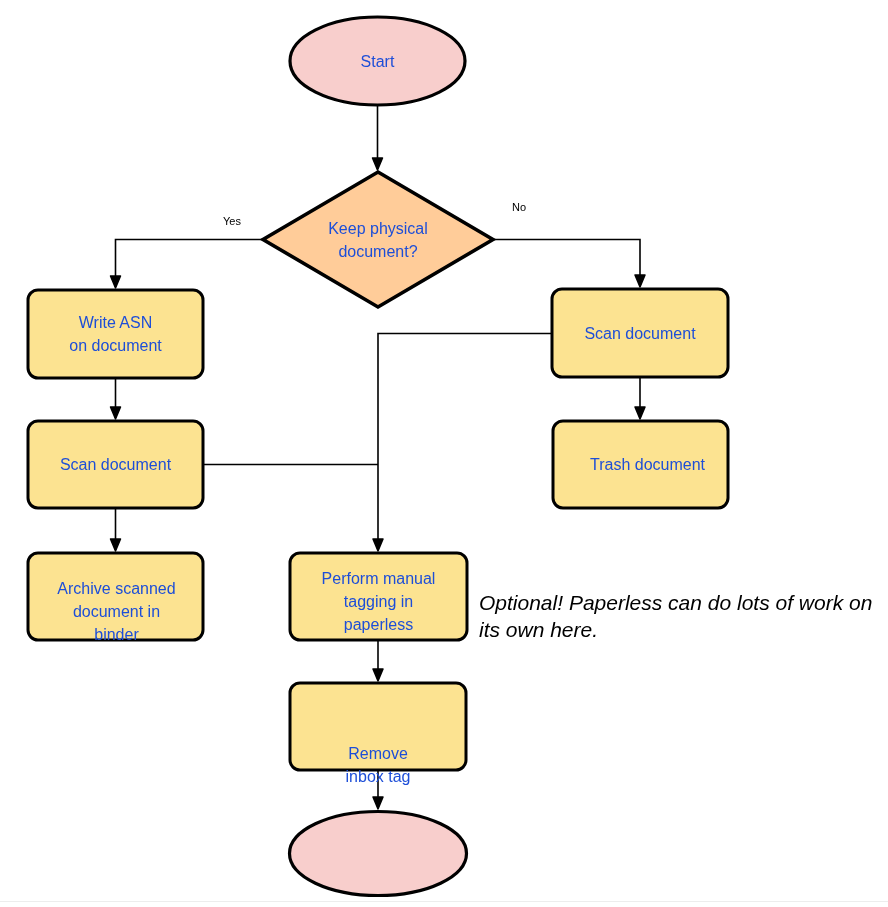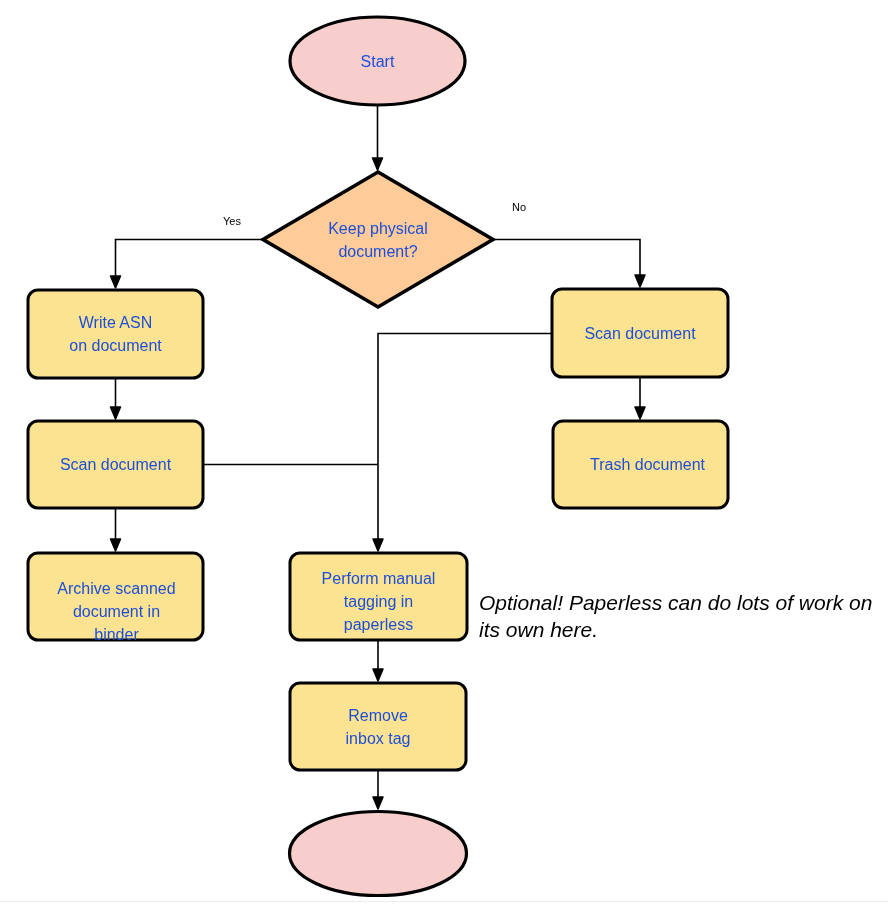--- a/index.html
+++ b/index.html
@@ -115,21 +115,21 @@
 binder</div>
 
   <div class="node-label" style="left:552px; top:289px; width:176px; height:88px;">Scan document</div>
 
   <div class="node-label" style="left:553px; top:421px; width:189px; height:87px;">Trash document</div>
 
   <div class="node-label" style="left:290px; top:553px; width:177px; height:97px;">Perform manual
 tagging in
 paperless</div>
 
-  <div class="node-label" style="left:290px; top:683px; width:176px; height:87px;">Remove
+  <div class="node-label" style="left:290px; top:721px; width:176px; height:87px;">Remove
 inbox tag</div>
 
 
   <div class="edge-label" style="left:205px; top:210px; width:54px; height:21px;">Yes</div>
 
   <div class="edge-label" style="left:497px; top:196px; width:44px; height:21px;">No</div>
 
   <div class="annotation">Optional! Paperless can do lots of work on
 its own here.</div>
 

